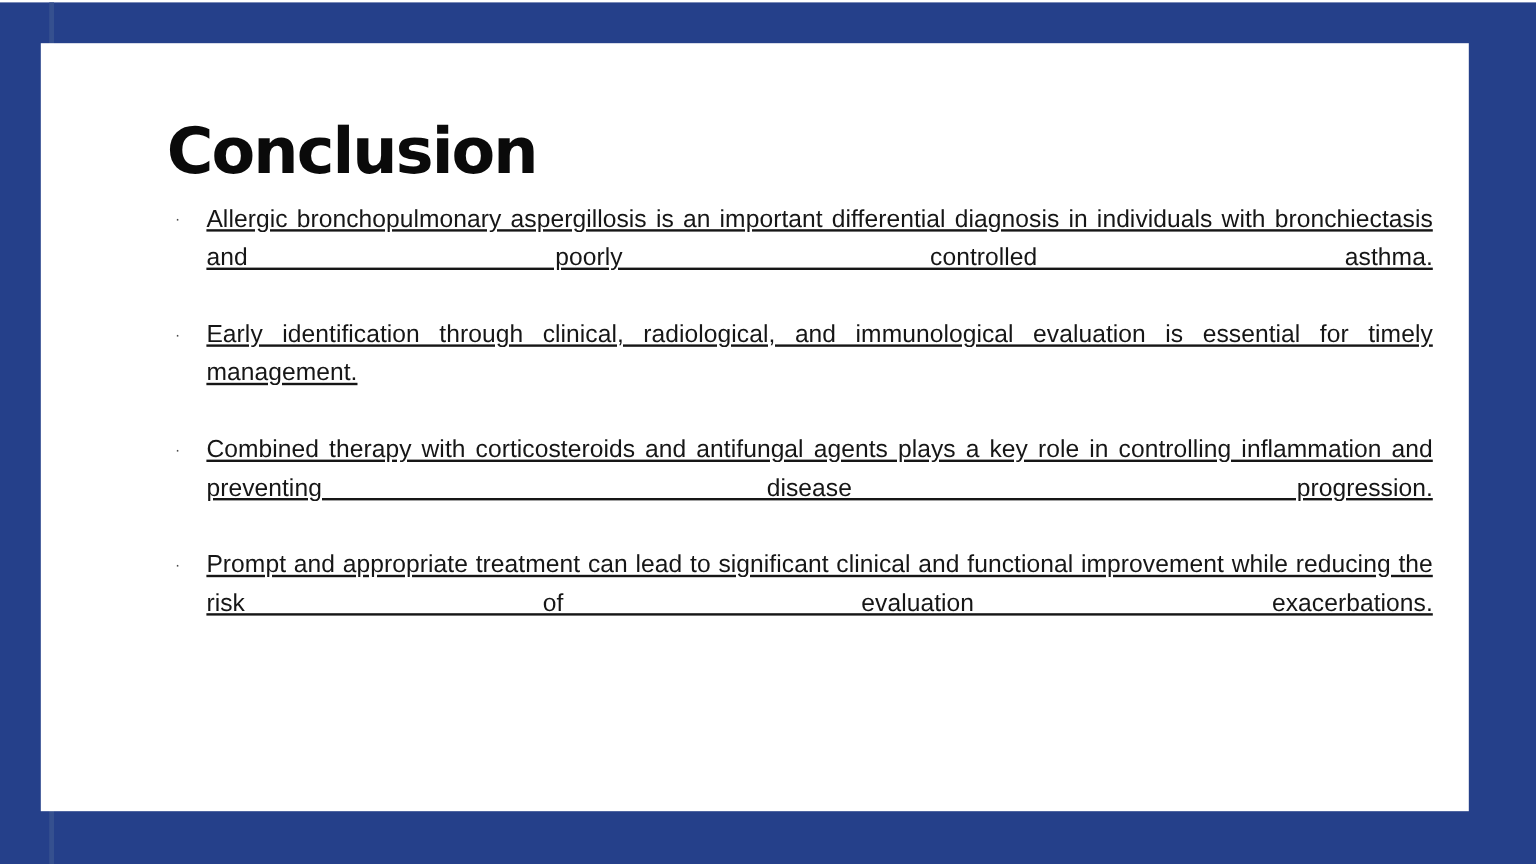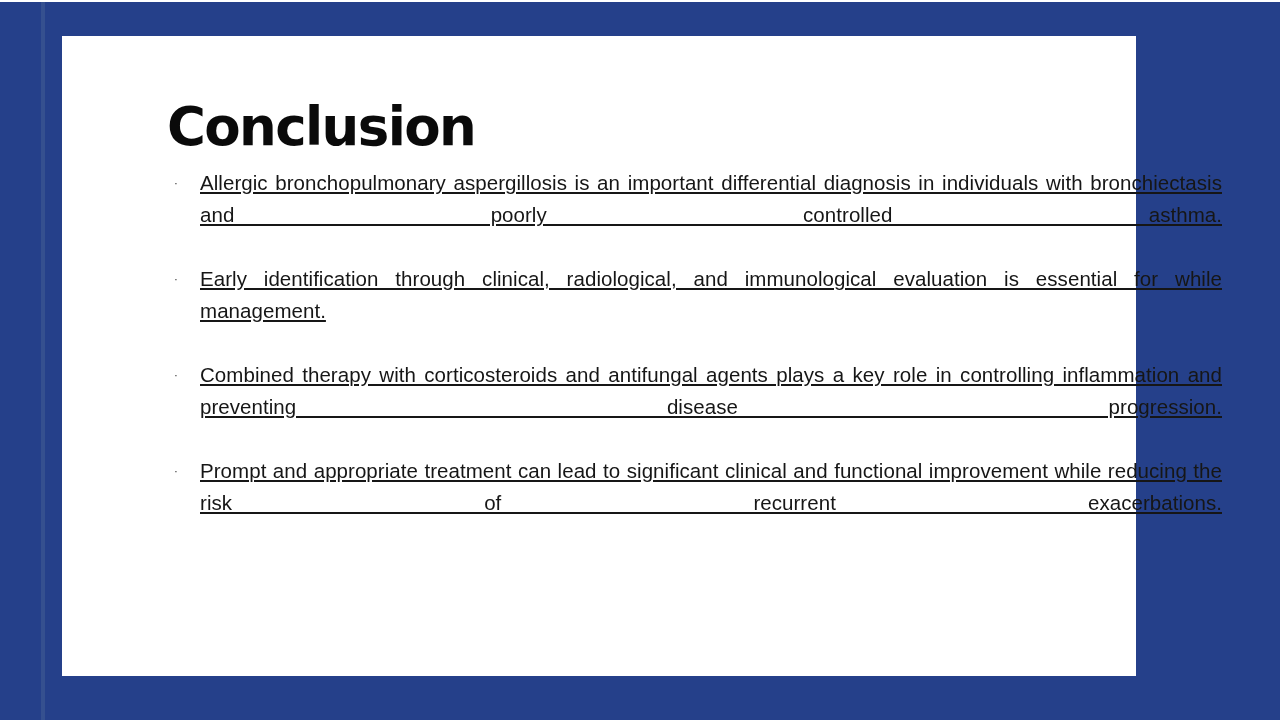--- a/index.html
+++ b/index.html
@@ -26,23 +26,23 @@
   .frame-edge-left {
     position: absolute;
     left: 41px;
     top: 2px;
     width: 4px;
     height: 718px;
     background: #35508f;
   }
   .panel {
     position: absolute;
-    left: 62px;
+    left: 34px;
     top: 36px;
-    width: 1074px;
+    width: 1190px;
     height: 640px;
     background: #ffffff;
   }
   .content {
     position: absolute;
     left: 105px;
     top: 64px;
     width: 1055px;
   }
   .slide-title {
@@ -109,31 +109,31 @@
 
       <ul class="bullet-list">
 
         <li class="bullet-item">
           <span class="marker">·</span>
           <span class="btext">Allergic bronchopulmonary aspergillosis is an important differential diagnosis in individuals with bronchiectasis and poorly controlled asthma.</span>
         </li>
 
         <li class="bullet-item">
           <span class="marker">·</span>
-          <span class="btext">Early identification through clinical, radiological, and immunological evaluation is essential for while management.</span>
+          <span class="btext">Early identification through clinical, radiological, and immunological evaluation is essential for timely management.</span>
         </li>
 
         <li class="bullet-item">
           <span class="marker">·</span>
           <span class="btext">Combined therapy with corticosteroids and antifungal agents plays a key role in controlling inflammation and preventing disease progression.</span>
         </li>
 
         <li class="bullet-item">
           <span class="marker">·</span>
-          <span class="btext">Prompt and appropriate treatment can lead to significant clinical and functional improvement while reducing the risk of recurrent exacerbations.</span>
+          <span class="btext">Prompt and appropriate treatment can lead to significant clinical and functional improvement while reducing the risk of evaluation exacerbations.</span>
         </li>
 
       </ul>
 
     </div>
 
   </div>
 
 </div>
 

